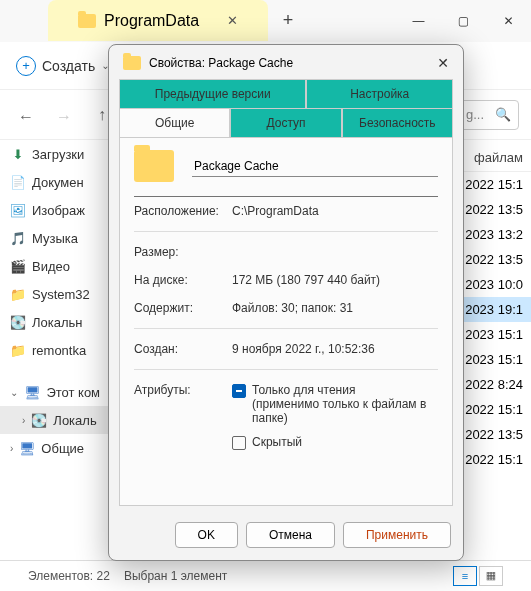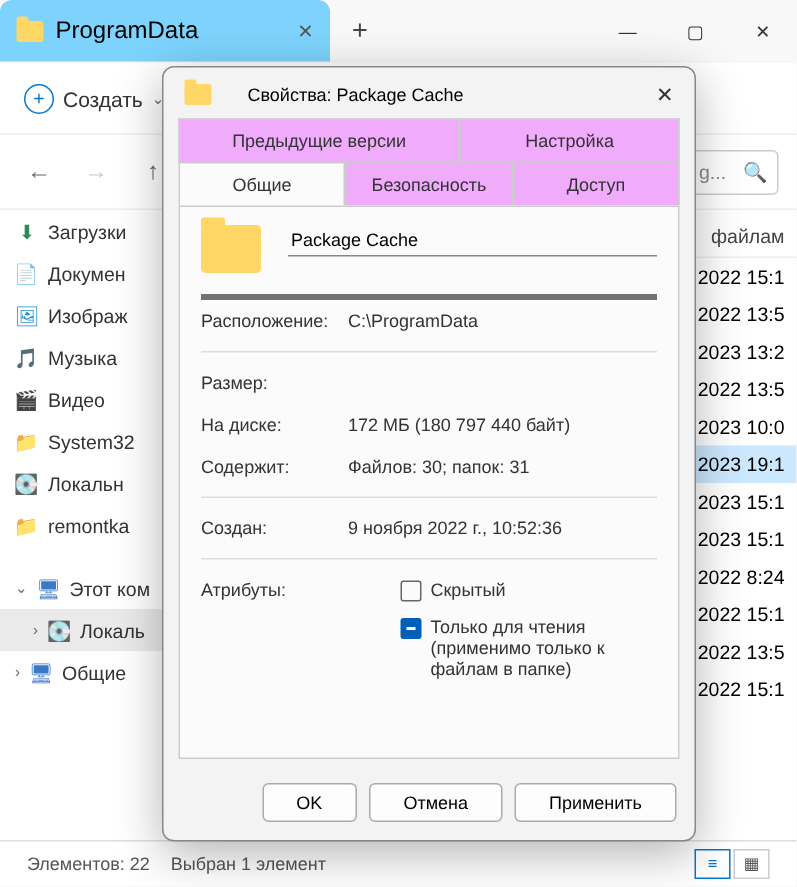--- a/index.html
+++ b/index.html
@@ -1,20 +1,20 @@
 <!DOCTYPE html>
 <html><head>
 <meta charset="utf-8">
 <style>
 * { box-sizing: border-box; margin: 0; padding: 0; font-family: 'Segoe UI', Tahoma, sans-serif; }
 body { width: 531px; height: 591px; background: #fff; position: relative; overflow: hidden; }
 
 
 .titlebar { height: 42px; display: flex; align-items: stretch; background: #f8f8f8; border-bottom: 1px solid transparent; }
-.tab { display: flex; align-items: center; gap: 8px; padding: 0 11px; background: #7dd3fc; border-radius: 8px 8px 0 0; min-width: 220px; position: relative; }
+.tab { display: flex; align-items: center; gap: 8px; padding: 0 30px; background: #fef9c3; border-radius: 8px 8px 0 0; min-width: 220px; position: relative; margin-left: 48px; }
 .tab .close { margin-left: auto; font-size: 13px; color: #555; }
 .folder-icon { width: 18px; height: 14px; background: #ffd766; border-radius: 2px; position: relative; display: inline-block; }
 .folder-icon::before { content: ''; position: absolute; top: -3px; left: 0; width: 8px; height: 4px; background: #ffd766; border-radius: 2px 2px 0 0; }
 .newtab { width: 40px; display: flex; align-items: center; justify-content: center; color: #444; font-size: 18px; }
 .winctrl { margin-left: auto; display: flex; }
 .winctrl div { width: 45px; display: flex; align-items: center; justify-content: center; color: #333; font-size: 12px; }
 
 .toolbar { height: 48px; display: flex; align-items: center; padding: 0 16px; gap: 16px; border-bottom: 1px solid #eee; }
 .create-btn { display: flex; align-items: center; gap: 6px; font-size: 14px; color: #333; }
 .plus-circle { width: 20px; height: 20px; border: 1.5px solid #0078d4; border-radius: 50%; display: flex; align-items: center; justify-content: center; color: #0078d4; font-size: 13px; }
@@ -29,51 +29,51 @@
 .sb-sep { height: 14px; }
 .sb-ico { width: 16px; height: 16px; flex-shrink: 0; display: flex; align-items: center; justify-content: center; font-size: 13px; }
 .chev { font-size: 10px; color: #666; }
 
 .filepane { flex: 1; padding: 6px 0; font-size: 13px; }
 .filehdr { display: flex; padding: 4px 8px 6px; border-bottom: 1px solid #eee; color: #444; font-size: 13px; }
 .filerow { display: flex; padding: 5px 8px; align-items: center; justify-content: flex-end; }
 .filerow.sel { background: #cce8ff; }
 .datecell { text-align: right; }
 
-.status { height: 30px; border-top: 1px solid #ddd; display: flex; align-items: center; padding: 0 18px; font-size: 12px; color: #555; gap: 14px; }
+.status { height: 30px; border-top: 1px solid #ddd; display: flex; align-items: center; padding: 0 28px; font-size: 12px; color: #555; gap: 14px; }
 .viewbtns { margin-left: auto; display: flex; gap: 2px; }
 .viewbtn { width: 24px; height: 20px; border: 1px solid #ccc; display: flex; align-items: center; justify-content: center; font-size: 11px; }
 .viewbtn.active { border-color: #0078d4; color: #0078d4; }
 
 
 .dialog { position: absolute; left: 108px; top: 44px; width: 356px; height: 517px; background: #f3f3f3; border: 1px solid #888; border-radius: 8px; box-shadow: 0 8px 32px rgba(0,0,0,.3); display: flex; flex-direction: column; }
-.dlg-title { display: flex; align-items: center; gap: 24px; padding: 10px 14px 8px; font-size: 12px; }
+.dlg-title { display: flex; align-items: center; gap: 8px; padding: 10px 14px 8px; font-size: 12px; }
 .dlg-close { margin-left: auto; font-size: 14px; color: #333; }
 .tabs { display: flex; flex-wrap: wrap; padding: 0 10px; }
 .tabrow { display: flex; width: 100%; }
-.tabbtn { flex: 1; text-align: center; padding: 7px 4px; font-size: 12px; background: #f0abfc; border: 1px solid #ccc; border-bottom: none; color: #333; }
+.tabbtn { flex: 1; text-align: center; padding: 7px 4px; font-size: 12px; background: #14b8a6; border: 1px solid #ccc; border-bottom: none; color: #333; }
 .tabbtn.active { background: #fbfbfb; }
 .dlg-body { flex: 1; background: #fbfbfb; margin: 0 10px 8px; border: 1px solid #ccc; padding: 12px 14px; font-size: 12px; color: #333; }
-.namerow { display: flex; align-items: flex-start; gap: 18px; padding-bottom: 14px; border-bottom: 4px solid #737373; }
+.namerow { display: flex; align-items: center; gap: 18px; padding-bottom: 14px; border-bottom: 1px solid #737373; }
 .bigfolder { width: 40px; height: 32px; background: #ffd766; border-radius: 3px; position: relative; }
 .bigfolder::before { content: ''; position: absolute; top: -5px; left: 0; width: 16px; height: 6px; background: #ffd766; border-radius: 2px 2px 0 0; }
 .nameinput { flex: 1; border: none; border-bottom: 1px solid #888; padding: 3px 2px; font-size: 12px; background: transparent; }
 .proprow { display: flex; padding: 7px 0; }
 .proplabel { width: 98px; }
 .sep { border-top: 1px solid #ddd; margin: 6px 0; }
-.attrrow { display: flex; padding: 7px 0; gap: 35px; }
+.attrrow { display: flex; padding: 7px 0; }
 .attrbody { flex: 1; }
 .chk { display: flex; align-items: flex-start; gap: 6px; margin-bottom: 10px; font-size: 12px; }
 .chkbox { width: 14px; height: 14px; border: 1px solid #666; border-radius: 2px; margin-top: 1px; flex-shrink: 0; }
 .chkbox.ind { background: #005fb8; border-color: #005fb8; position: relative; }
 .chkbox.ind::after { content: ''; position: absolute; left: 3px; top: 5px; width: 6px; height: 2px; background: #fff; }
 .otherbtn { float: right; padding: 4px 18px; font-size: 12px; border: 1px solid #aaa; border-radius: 4px; background: #fdfdfd; }
 .dlg-foot { display: flex; justify-content: flex-end; gap: 8px; padding: 8px 12px 12px; }
 .btn { padding: 5px 22px; font-size: 12px; border: 1px solid #aaa; border-radius: 4px; background: #fdfdfd; }
-.btn.disabled { color: #000000; }
+.btn.disabled { color: #c2410c; }
 </style>
 </head>
 <body>
 
 <div class="titlebar">
   <div class="tab">
     <span class="folder-icon"></span>
     <span>ProgramData</span>
     <span class="close">✕</span>
   </div>
@@ -216,22 +216,22 @@
     <span>Свойства: Package Cache</span>
     <span class="dlg-close">✕</span>
   </div>
   <div class="tabs">
     <div class="tabrow">
       <div class="tabbtn" style="flex:1.3">Предыдущие версии</div>
       <div class="tabbtn">Настройка</div>
     </div>
     <div class="tabrow">
       <div class="tabbtn active">Общие</div>
+      <div class="tabbtn">Доступ</div>
       <div class="tabbtn">Безопасность</div>
-      <div class="tabbtn">Доступ</div>
     </div>
   </div>
   <div class="dlg-body">
     <div class="namerow">
       <div class="bigfolder"></div>
       <input class="nameinput" value="Package Cache" style="">
     </div>
     <div id="prop-rows">
         <div class="proprow">
           <div class="proplabel">Расположение:</div>
@@ -252,31 +252,31 @@
       </div>
     <div class="sep"></div>
     <div class="proprow">
       <div class="proplabel">Создан:</div>
       <div>9 ноября 2022 г., 10:52:36</div>
     </div>
     <div class="sep"></div>
     <div class="attrrow">
       <div class="proplabel">Атрибуты:</div>
       <div class="attrbody">
-        <div class="chk">
-          <div class="chkbox"></div>
-          <div>Скрытый</div>
-        </div>
         <div class="chk">
           <div class="chkbox ind"></div>
           <div>
             <div>Только для чтения</div>
             <div>(применимо только к файлам в папке)</div>
           </div>
         </div>
+        <div class="chk">
+          <div class="chkbox"></div>
+          <div>Скрытый</div>
+        </div>
       </div>
     </div>
   </div>
   <div class="dlg-foot">
     <button class="btn">OK</button>
     <button class="btn">Отмена</button>
     <button class="btn disabled">Применить</button>
   </div>
 </div>
 

